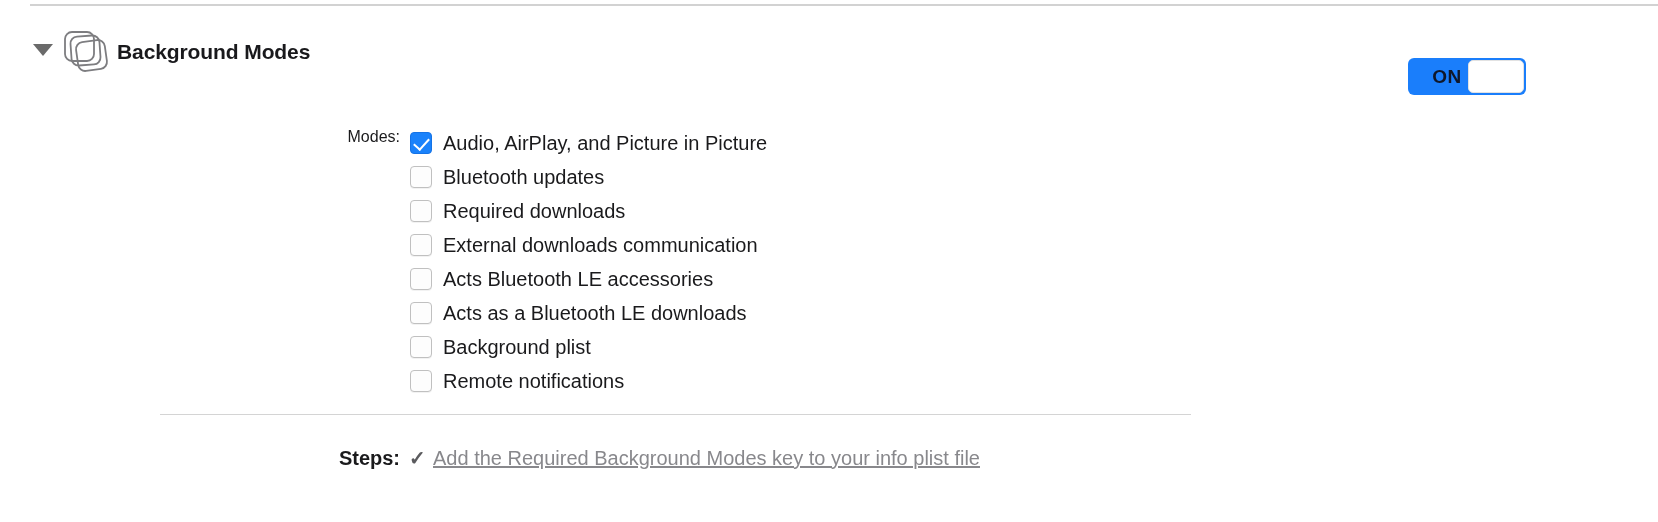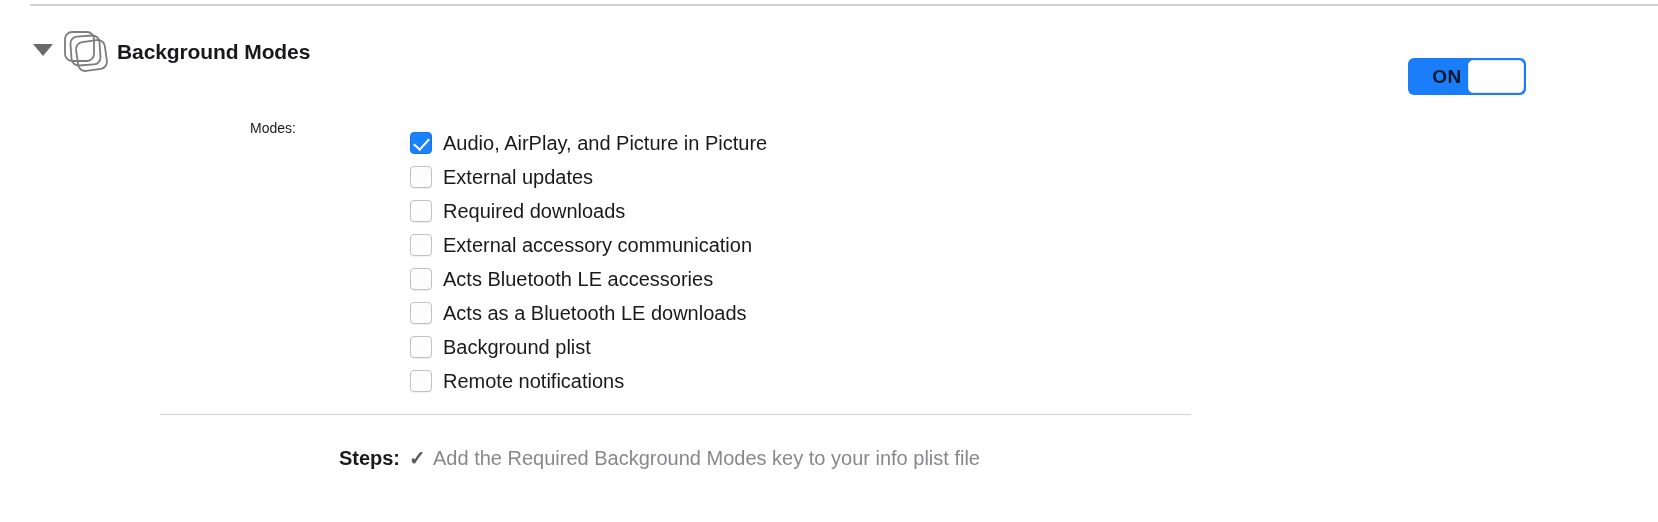--- a/index.html
+++ b/index.html
@@ -101,23 +101,24 @@
     border-radius: 5px;
     background: #ffffff;
     border: 1px solid #e2e2e2;
     box-sizing: border-box;
   }
 
   
   .modes-label {
     position: absolute;
     left: 250px;
-    top: 120px;
+    top: 128px;
     width: 150px;
-    font-size: 14px;
+    text-align: right;
+    font-size: 16px;
     color: #1a1a1c;
   }
 
   .modes-list {
     position: absolute;
     left: 410px;
     top: 126px;
   }
 
   .mode-row {
@@ -194,20 +195,21 @@
     font-weight: bold;
   }
 
   .steps-text {
     position: absolute;
     left: 433px;
     top: 447px;
     font-size: 20px;
     color: #88888c;
     white-space: nowrap;
+    text-decoration: underline;
   }
 </style>
 </head>
 <body>
 
 <div class="top-rule"></div>
 
 <div class="header-row">
 
   <div class="disclosure"></div>
@@ -237,31 +239,31 @@
 
   <div class="mode-row">
     <span class="checkbox checked">
         <span class="tick"></span>
       </span>
     <span class="mode-text">Audio, AirPlay, and Picture in Picture</span>
   </div>
 
   <div class="mode-row">
     <span class="checkbox"></span>
-    <span class="mode-text">External updates</span>
+    <span class="mode-text">Bluetooth updates</span>
   </div>
 
   <div class="mode-row">
     <span class="checkbox"></span>
     <span class="mode-text">Required downloads</span>
   </div>
 
   <div class="mode-row">
     <span class="checkbox"></span>
-    <span class="mode-text">External accessory communication</span>
+    <span class="mode-text">External downloads communication</span>
   </div>
 
   <div class="mode-row">
     <span class="checkbox"></span>
     <span class="mode-text">Acts Bluetooth LE accessories</span>
   </div>
 
   <div class="mode-row">
     <span class="checkbox"></span>
     <span class="mode-text">Acts as a Bluetooth LE downloads</span>

